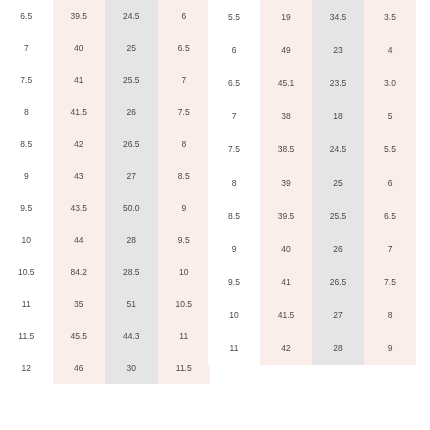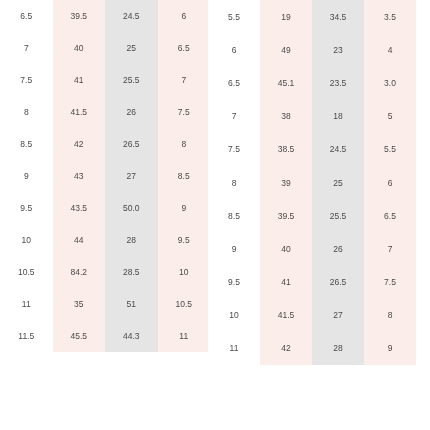--- a/index.html
+++ b/index.html
@@ -110,20 +110,26 @@
             <td class="col-b">35</td>
             <td class="col-c">51</td>
             <td class="col-d">10.5</td>
           </tr>
           <tr>
             <td class="col-a">11.5</td>
             <td class="col-b">45.5</td>
             <td class="col-c">44.3</td>
             <td class="col-d">11</td>
           </tr>
+          <tr>
+            <td class="col-a">12</td>
+            <td class="col-b">46</td>
+            <td class="col-c">30</td>
+            <td class="col-d">11.5</td>
+          </tr>
         </tbody>
     </table>
   </div>
   <div class="table-block" id="right-table">
     <table>
       <tbody>
           <tr>
             <td class="col-a">5.5</td>
             <td class="col-b">19</td>
             <td class="col-c">34.5</td>

